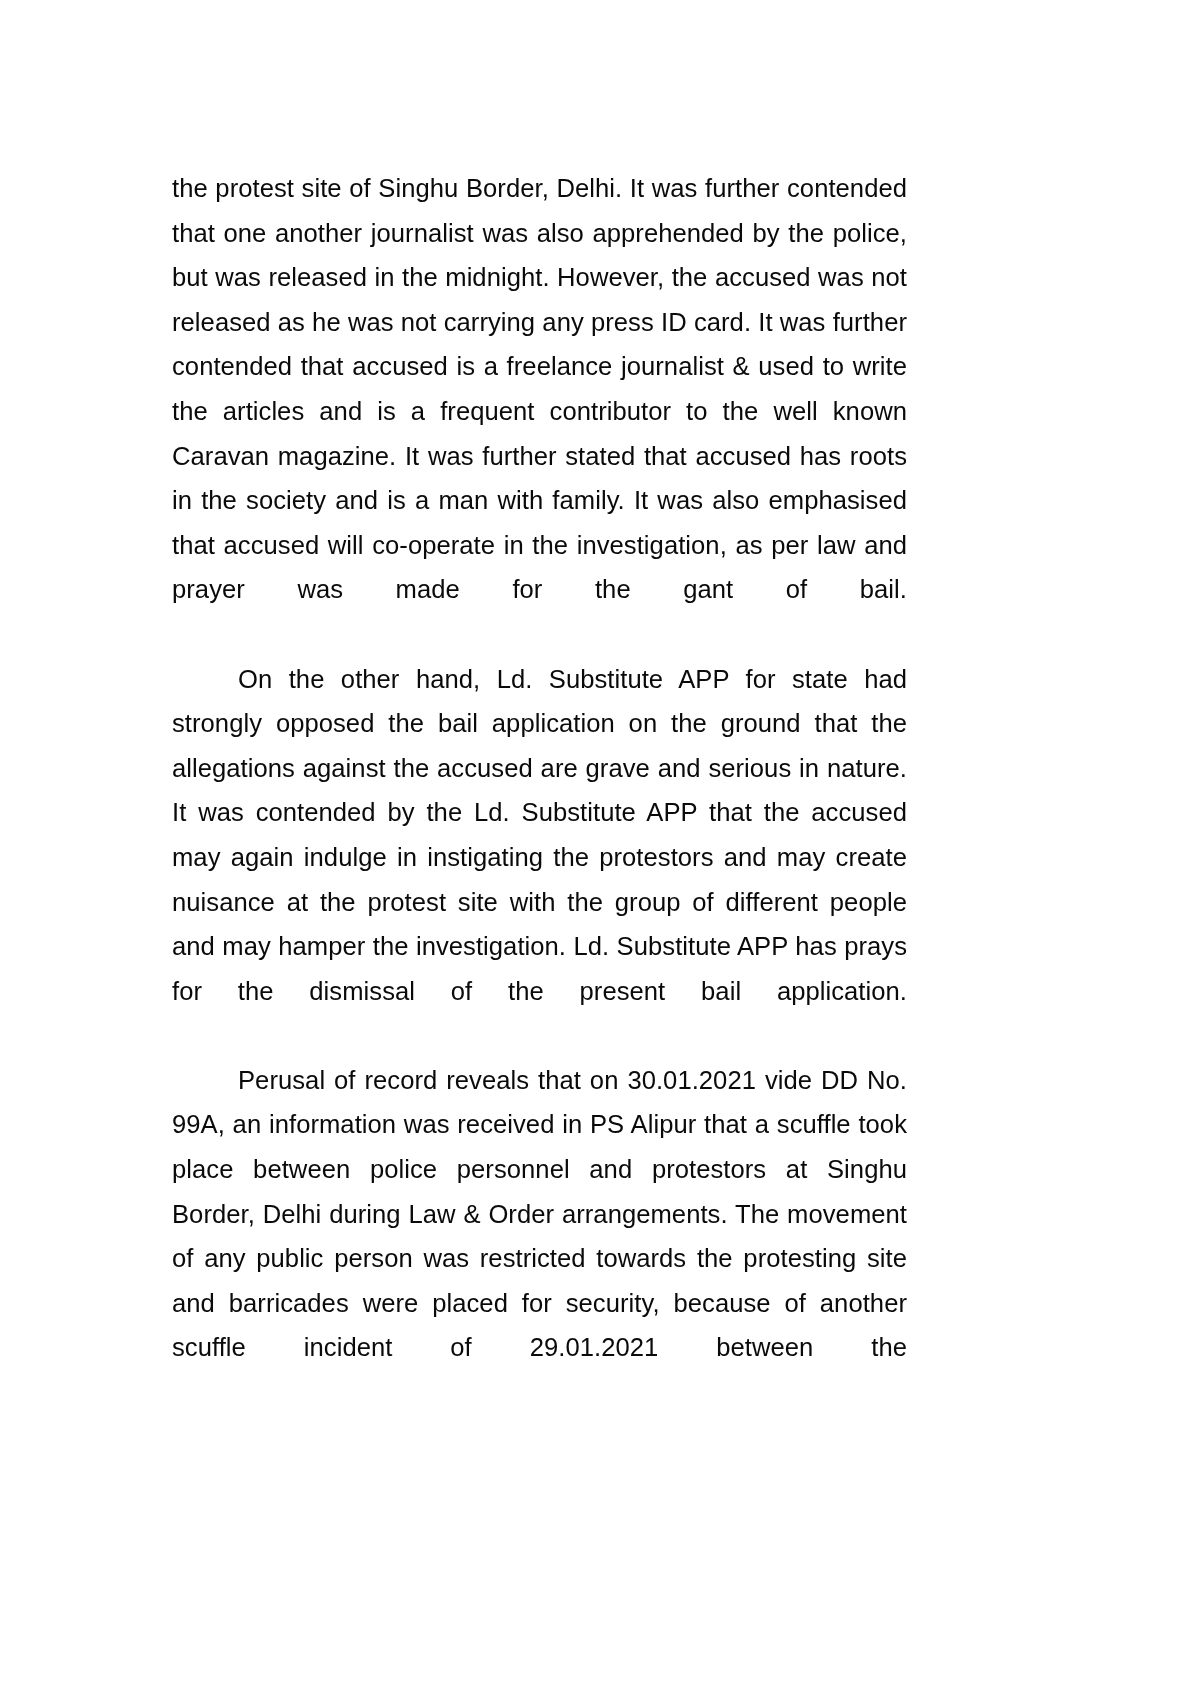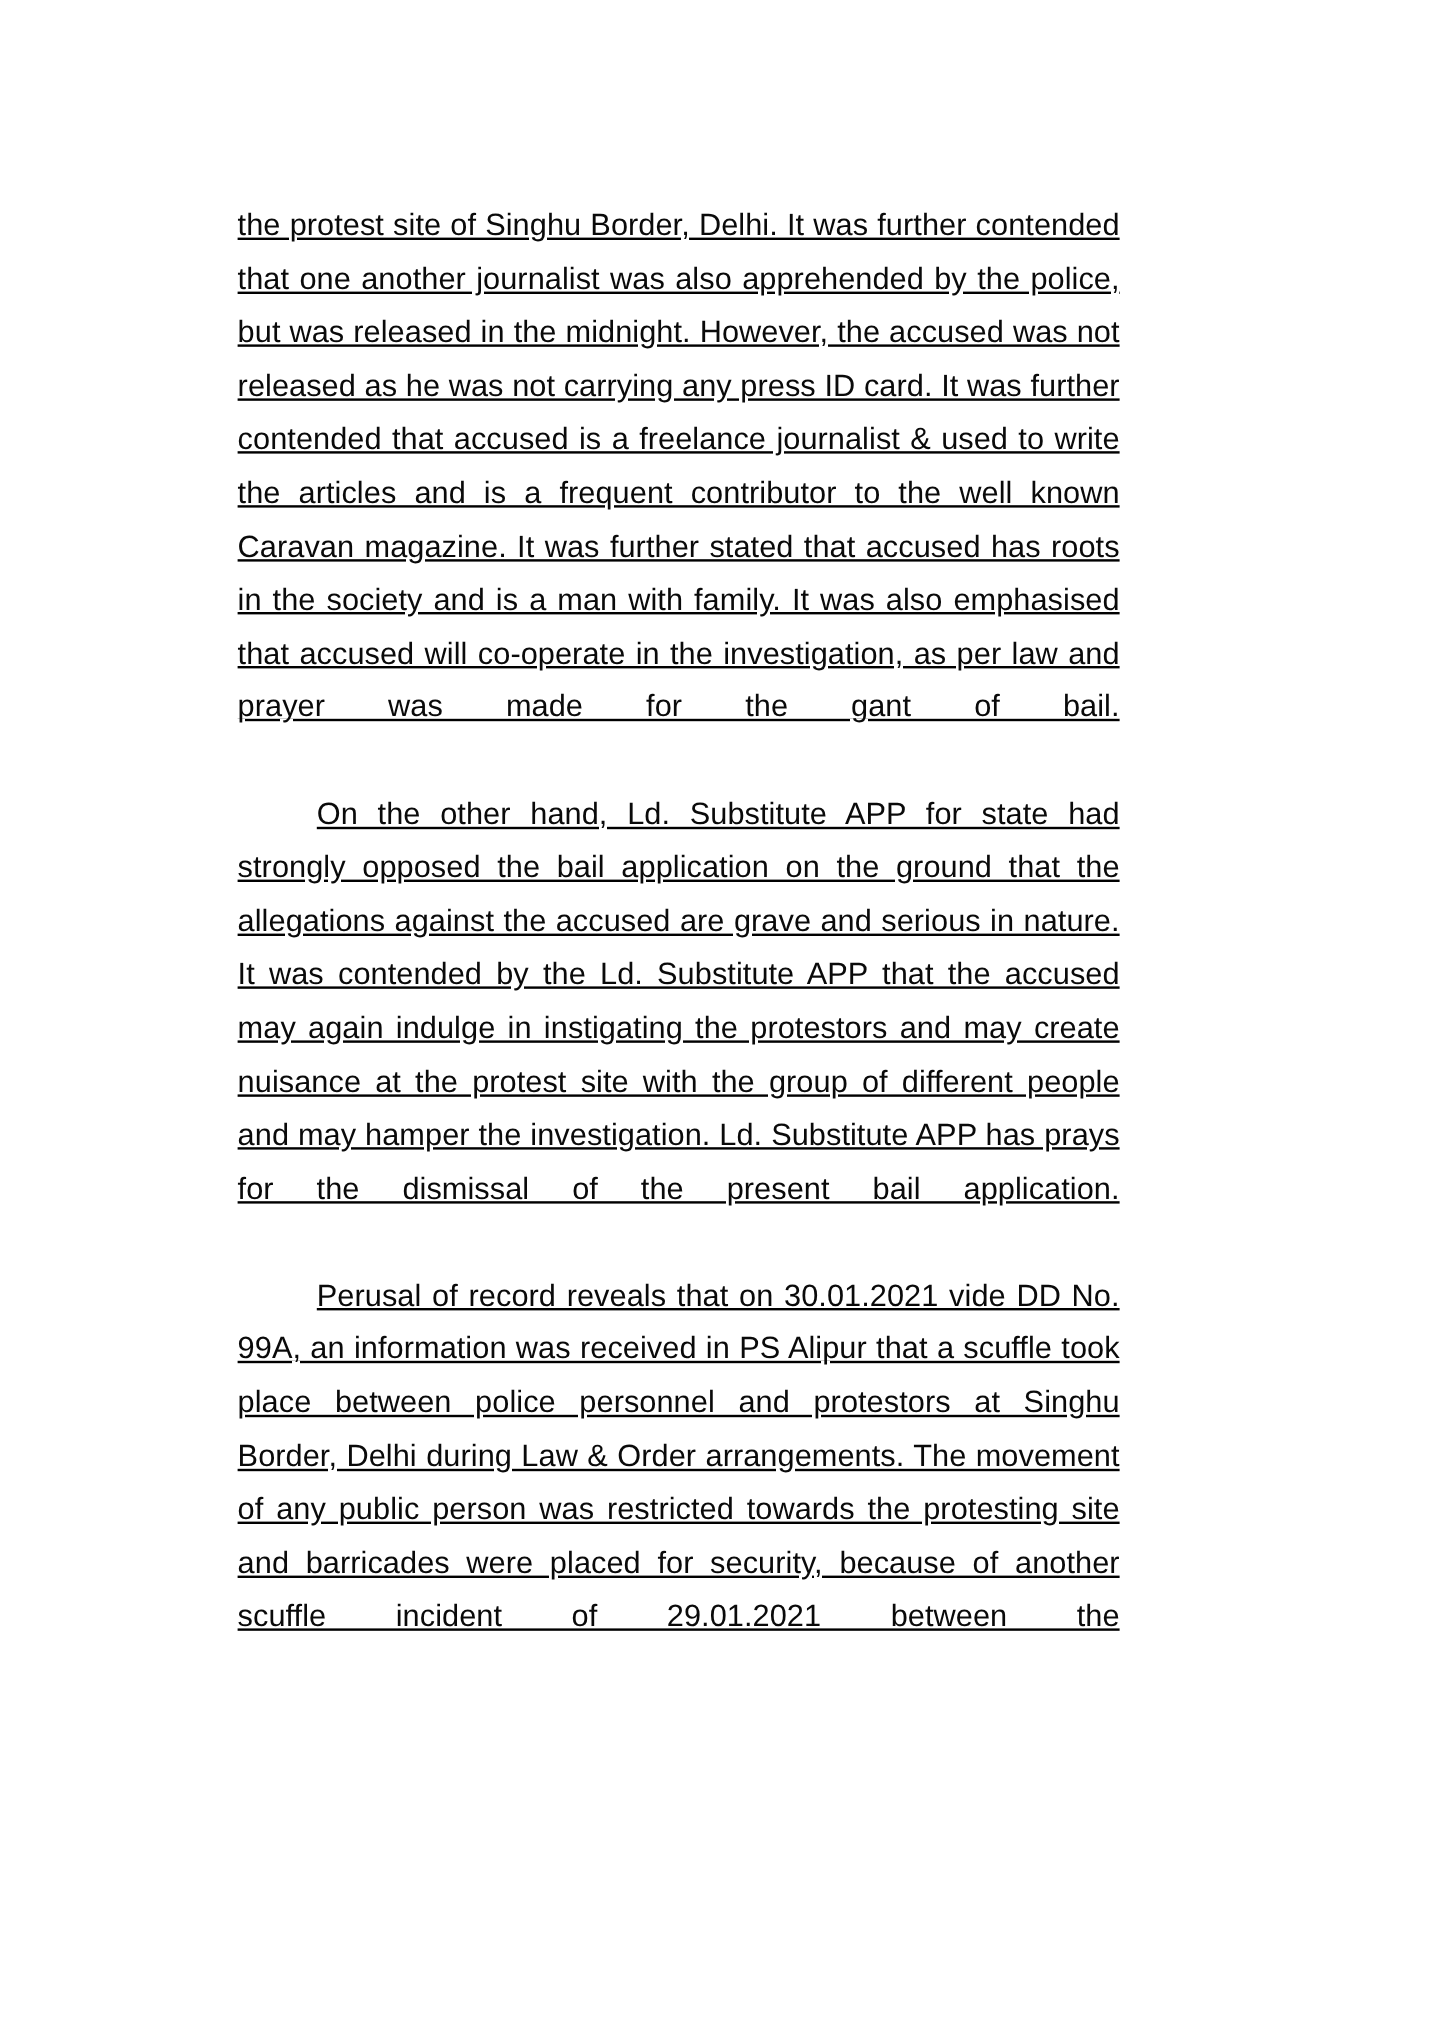--- a/index.html
+++ b/index.html
@@ -15,24 +15,23 @@
   .page {
     position: relative;
     width: 1200px;
     height: 1697px;
     background: #ffffff;
     overflow: hidden;
     box-sizing: border-box;
   }
   .text-block {
     position: absolute;
-    left: 198px;
+    left: 172px;
     top: 166px;
     width: 735px;
-    text-decoration: underline;
   }
   .para {
     margin: 0 0 0 0;
     text-align: justify;
     text-justify: inter-word;
     font-size: 25.6px;
     line-height: 44.6px;
     letter-spacing: 0.05px;
     word-spacing: 0px;
     color: #0a0a0a;

